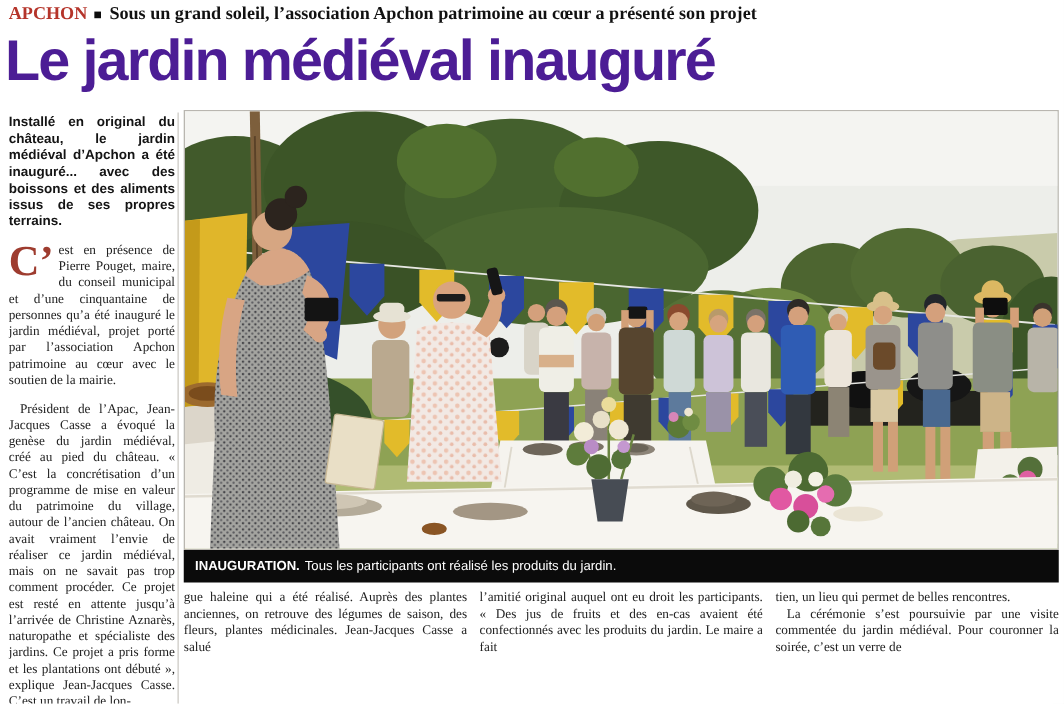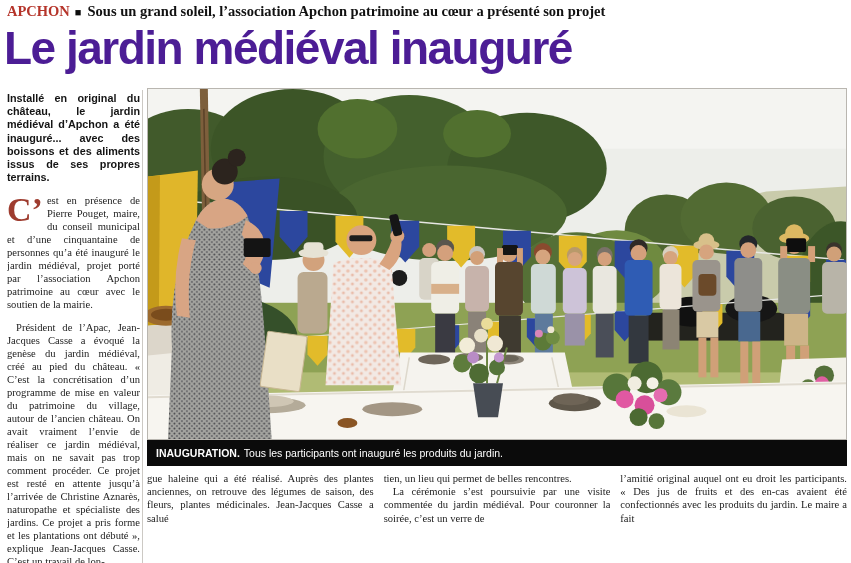--- a/index.html
+++ b/index.html
@@ -317,30 +317,30 @@
         <circle cx="108" cy="180" r="6" fill="#d8a584"></circle>
         <rect x="96" y="150" width="27" height="19" rx="2" fill="#141414"></rect>
         <circle cx="70" cy="96" r="16" fill="#d6a682"></circle>
         <circle cx="77" cy="83" r="13" fill="#2c241e"></circle>
         <circle cx="89" cy="69" r="9" fill="#2c241e"></circle>
         <rect x="116" y="246" width="40" height="56" rx="2" fill="#e9dfc6" stroke="#c9b894" transform="rotate(8 136 274)"></rect>
       </g>
     </svg>
 
     <div class="caption">
-      <b>INAUGURATION.</b><span>Tous les participants ont inauguré les produits du jardin.</span>
+      <b>INAUGURATION.</b><span>Tous les participants ont réalisé les produits du jardin.</span>
     </div>
   </div>
 
   <div class="bottom-cols">
     <div class="bcol">
         <p>gue haleine qui a été réalisé. Auprès des plantes anciennes, on retrouve des légumes de saison, des fleurs, plantes médicinales. Jean-Jacques Casse a salué</p>
       </div>
     <div class="bcol">
+        <p>l’amitié original auquel ont eu droit les participants. « Des jus de fruits et des en-cas avaient été confectionnés avec les produits du jardin. Le maire a fait</p>
+      </div>
+    <div class="bcol">
       <p>tien, un lieu qui permet de belles rencontres.</p>
       <p>La cérémonie s’est poursuivie par une visite commentée du jardin médiéval. Pour couronner la soirée, c’est un verre de</p>
     </div>
-    <div class="bcol">
-        <p>l’amitié original auquel ont eu droit les participants. « Des jus de fruits et des en-cas avaient été confectionnés avec les produits du jardin. Le maire a fait</p>
-      </div>
   </div>
 
 </div>
 
 </body></html>

